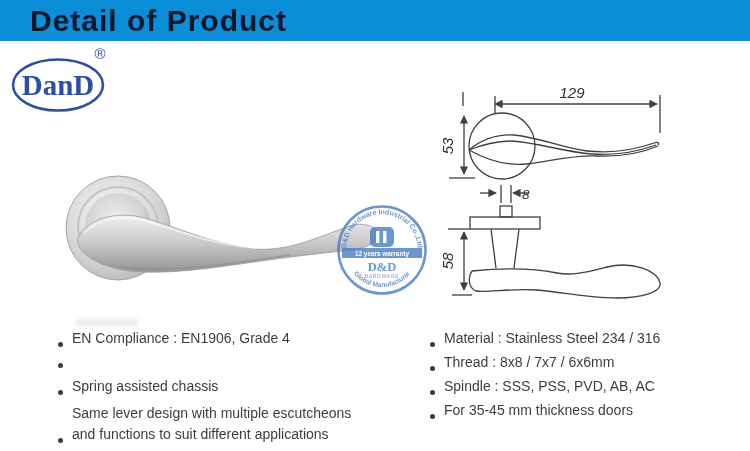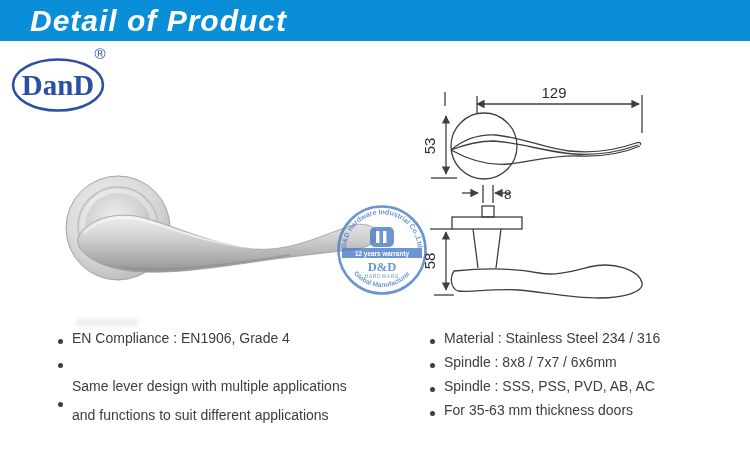--- a/index.html
+++ b/index.html
@@ -1,37 +1,37 @@
 <!DOCTYPE html>
 <html><head>
 <meta charset="utf-8">
 <style>
   html,body{margin:0;padding:0;background:#fff;}
   .page{position:relative;width:750px;height:451px;background:#fff;overflow:hidden;
         font-family:"Liberation Sans",sans-serif;}
   
   .header-bar{position:absolute;left:0;top:0;width:750px;height:41px;background:#0a8ed8;}
-  .header-title{position:absolute;left:30px;top:2px;color:#ffffff;font-size:30px;font-weight:bold;
-        letter-spacing:1px;line-height:38px;font-style:italic;}
+  .header-title{position:absolute;left:30px;top:2px;color:#0f172a;font-size:30px;font-weight:bold;
+        letter-spacing:1px;line-height:38px;}
   
   .logo-wrap{position:absolute;left:8px;top:42px;width:110px;height:75px;}
   
   .faint-artifact{position:absolute;left:76px;top:319px;width:62px;height:7px;background:#dcdcdc;
         filter:blur(2px);opacity:.55;}
   
   .photo-wrap{position:absolute;left:28px;top:140px;width:402px;height:192px;}
-  .drawings-wrap{position:absolute;left:414px;top:78px;width:312px;height:242px;}
+  .drawings-wrap{position:absolute;left:432px;top:78px;width:312px;height:242px;font-style:italic;}
   
   .specs{position:absolute;list-style:none;margin:0;padding:0;color:#3d3d3d;font-size:14px;}
   .specs-left{left:58px;top:330px;width:360px;}
   .specs-right{left:430px;top:330px;width:310px;}
-  .specs li{display:flex;align-items:center;margin-bottom:10px;line-height:17px;}
+  .specs li{display:flex;align-items:flex-end;margin-bottom:10px;line-height:17px;}
   .specs-right li{margin-bottom:7px;}
   .dot{flex:0 0 auto;width:5px;height:5px;border-radius:50%;background:#3d3d3d;margin:6px 9px 0 0;}
-  .cont-line{margin-top:12px;}
+  .cont-line{margin-top:4px;}
   svg text{font-family:"Liberation Sans",sans-serif;}
   .serif{font-family:"Liberation Serif",serif;}
 </style>
 </head>
 <body>
 
 <div class="page">
 
   <div class="header-bar">
     <div class="header-title">Detail of Product</div>
@@ -167,46 +167,52 @@
       <div>
           <div>EN Compliance : EN1906, Grade 4</div>
         </div>
     </li>
     <li>
       <span class="dot"></span>
     </li>
     <li>
       <span class="dot"></span>
       <div>
-        <div>Same lever design with multiple applications</div>
+          <div>Spring assisted chassis</div>
+        </div>
+    </li>
+    <li>
+      <span class="dot"></span>
+      <div>
+        <div>Same lever design with multiple escutcheons</div>
         <div class="cont-line">and functions to suit different applications</div>
       </div>
     </li>
   </ul>
 
   <ul class="specs specs-right">
     <li>
       <span class="dot"></span>
       <div>
           <div>Material : Stainless Steel 234 / 316</div>
         </div>
     </li>
     <li>
       <span class="dot"></span>
       <div>
-          <div>Spindle : 8x8 / 7x7 / 6x6mm</div>
+          <div>Thread : 8x8 / 7x7 / 6x6mm</div>
         </div>
     </li>
     <li>
       <span class="dot"></span>
       <div>
           <div>Spindle : SSS, PSS, PVD, AB, AC</div>
         </div>
     </li>
     <li>
       <span class="dot"></span>
       <div>
-          <div>For 35-63 mm thickness doors</div>
+          <div>For 35-45 mm thickness doors</div>
         </div>
     </li>
   </ul>
 
 </div>
 
 </body></html>

